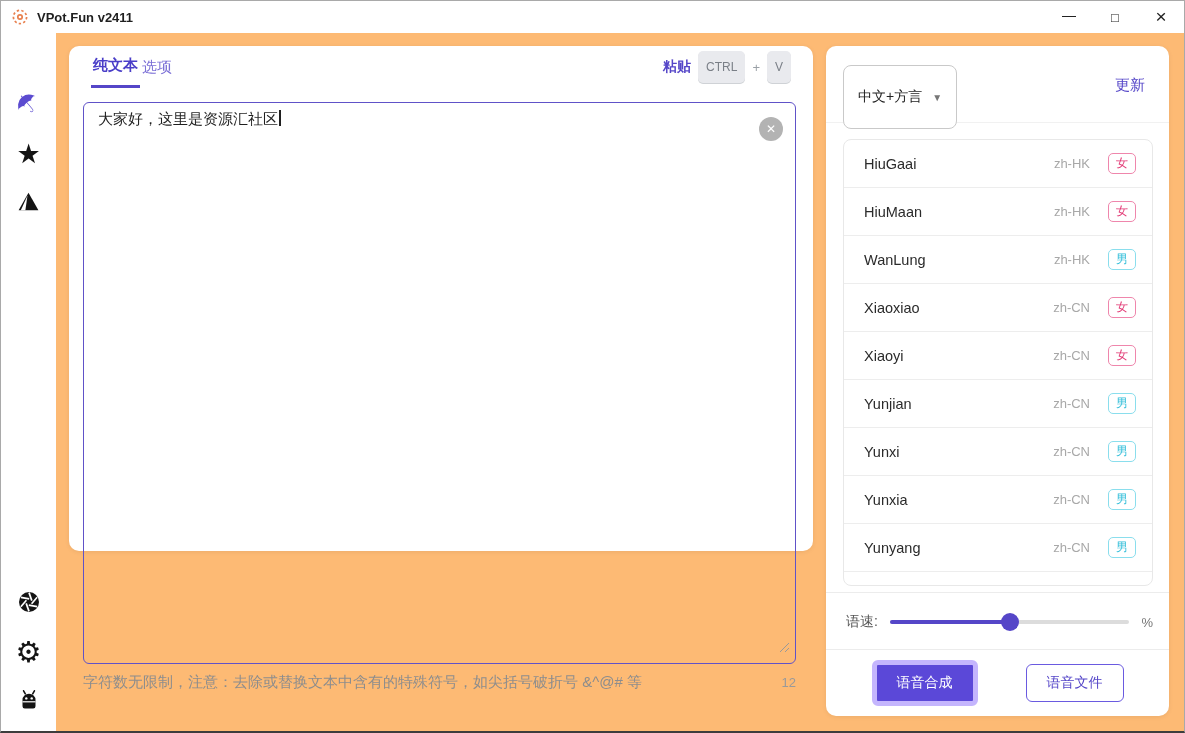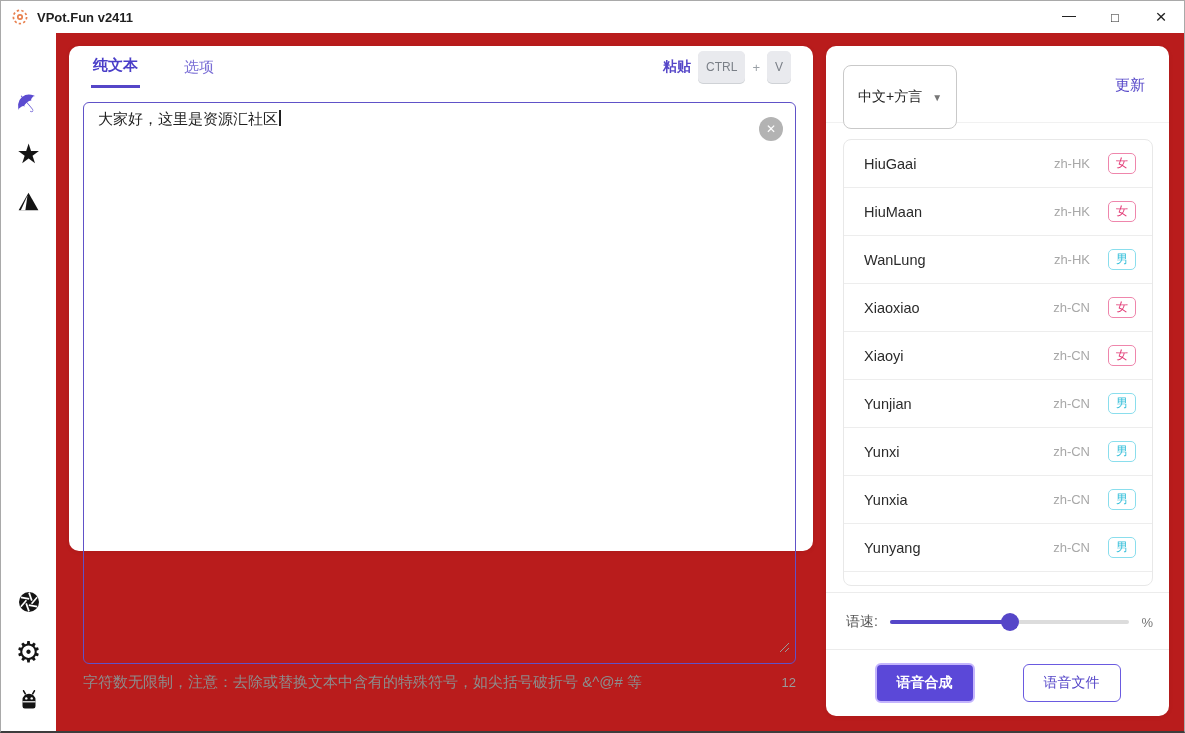--- a/index.html
+++ b/index.html
@@ -1,21 +1,21 @@
 <!DOCTYPE html>
 <html><head>
 <meta charset="utf-8">
 <style>
   * { margin: 0; padding: 0; box-sizing: border-box; }
   html, body { background: #d8d8d8; }
   body { font-family: "Liberation Sans", "DejaVu Sans", sans-serif; }
 
   .window {
     position: relative; width: 1185px; height: 733px;
-    background: #b91c1c; overflow: hidden;
+    background: #fdba74; overflow: hidden;
     border: 1px solid #a9a9a9; border-bottom: 2px solid #3d3d3d;
   }
 
   
   .titlebar {
     position: absolute; top: 0; left: 0; right: 0; height: 32px;
     background: #fff; display: flex; align-items: center;
   }
   .titlebar .logo { margin-left: 10px; display: flex; align-items: center; }
   .titlebar .title { margin-left: 8px; font-size: 13px; font-weight: bold; color: #1f1f1f; }
@@ -37,21 +37,21 @@
 
   
   .card { position: absolute; background: #fff; border-radius: 10px; box-shadow: 0 1px 5px rgba(0,0,0,.07); }
   .editor-card { left: 68px; top: 45px; width: 744px; height: 505px; }
   .voices-card { left: 825px; top: 45px; width: 343px; height: 670px; }
 
   
   .tabbar { position: absolute; top: 0; left: 0; right: 0; height: 42px; display: flex; align-items: center; padding: 0 22px; }
   .tab { font-size: 15px; color: #7b6fd6; padding: 10px 2px; cursor: pointer; }
   .tab.active { color: #4a3ec8; font-weight: bold; border-bottom: 3px solid #5546c8; }
-  .tab + .tab { margin-left: 42px; }
+  .tab + .tab { }
   .paste-group { margin-left: auto; display: flex; align-items: center; gap: 7px; }
   .paste-label { color: #5546c8; font-weight: bold; font-size: 14px; }
   .keycap {
     background: #e9eaee; border-radius: 5px; padding: 9px 8px;
     color: #7a7f87; font-size: 12px; box-shadow: 0 1px 0 #cfd2d6;
   }
   .plus-sep { color: #9aa0a6; font-size: 13px; }
 
   .textbox {
     position: absolute; left: 14px; right: 17px; top: 56px; height: 562px;
@@ -100,21 +100,21 @@
 
   .speed-row { position: absolute; left: 20px; right: 16px; top: 556px; height: 40px; display: flex; align-items: center; gap: 12px; }
   .speed-label { font-size: 14px; color: #555; white-space: nowrap; }
   .slider { position: relative; flex: 1; height: 4px; background: #dcdcdc; border-radius: 2px; cursor: pointer; }
   .slider-fill { position: absolute; left: 0; top: 0; bottom: 0; background: #5546c8; border-radius: 2px; }
   .slider-thumb { position: absolute; top: 50%; width: 18px; height: 18px; background: #5546c8; border-radius: 50%; transform: translate(-50%, -50%); }
   .speed-unit { font-size: 13px; color: #777; }
 
   .button-row { position: absolute; left: 0; right: 0; top: 603px; height: 67px; display: flex; align-items: center; justify-content: center; gap: 48px; }
   .btn { font-size: 14px; border-radius: 6px; padding: 9px 20px; cursor: pointer; font-family: inherit; }
-  .btn.primary { background: #5b48d8; color: #fff; border: 2px solid #c4b5fd; font-weight: bold; }
+  .btn.primary { background: #5b48d8; color: #fff; border: 5px solid #c4b5fd; font-weight: normal; }
   .btn.secondary { background: #fff; color: #5546c8; border: 1px solid #6a5ae0; }
 </style>
 </head>
 <body>
 
 <div class="window">
 
   <div class="titlebar">
     <span class="logo">
       <svg width="18" height="18" viewBox="0 0 18 18">

